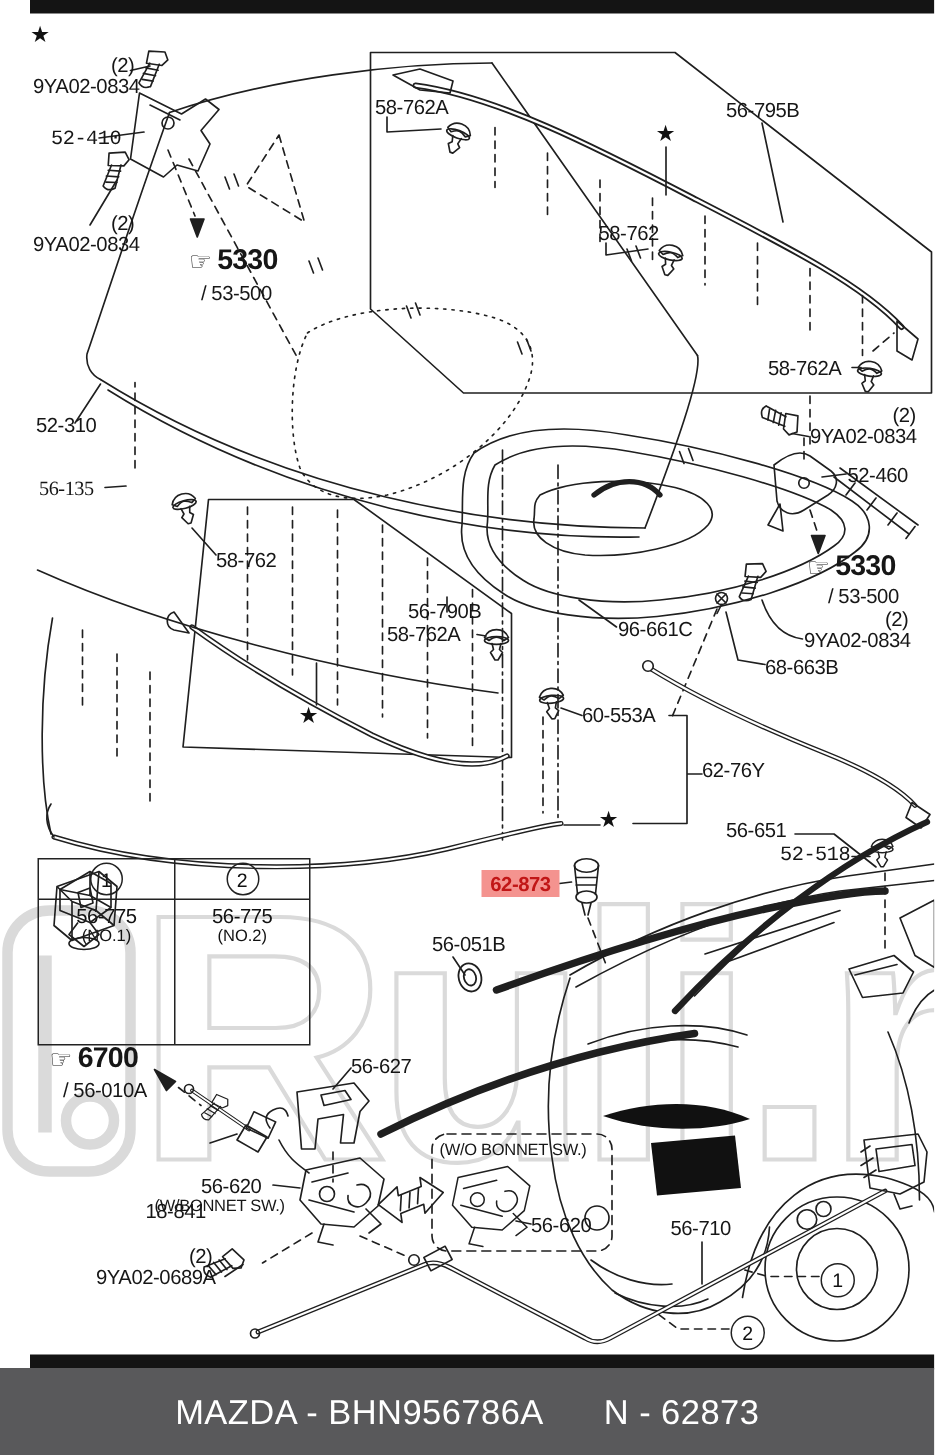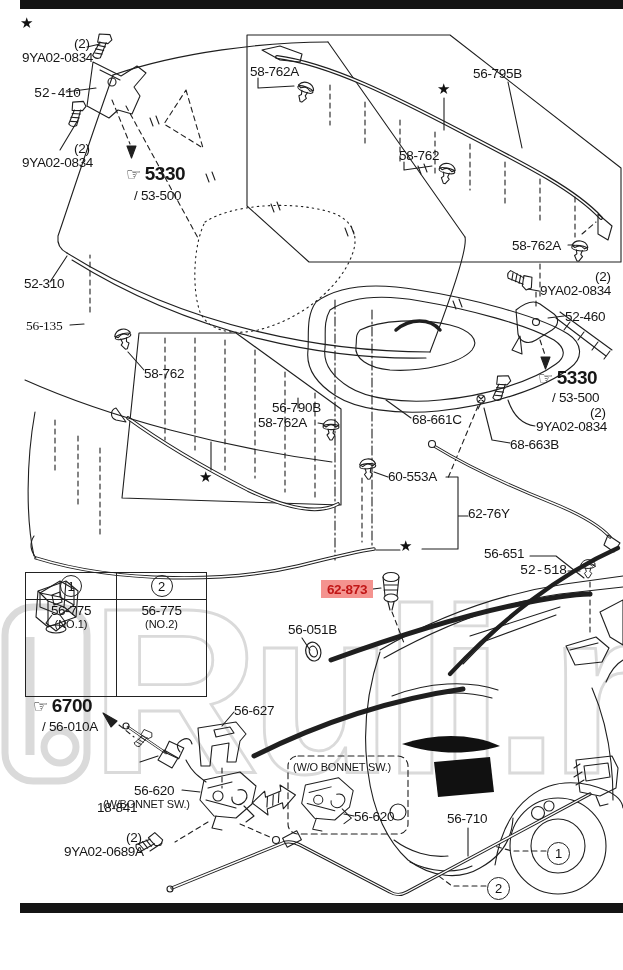--- a/index.html
+++ b/index.html
@@ -302,29 +302,29 @@
       <div class="lbl" style="left: 22px; top: 50px;"><span>9YA02-0834</span></div>
       <div class="lbl" style="left: 34px; top: 86px; font-family: Liberation Mono, monospace;"><span>52-410</span></div>
       <div class="lbl" style="left: 74px; top: 141px;"><span>(2)</span></div>
       <div class="lbl" style="left: 22px; top: 155px;"><span>9YA02-0834</span></div>
       <div class="lbl bighand" style="left: 126px; top: 163px;">
         <span class="hand">☞</span>
         <span>5330</span>
       </div>
       <div class="lbl" style="left: 134px; top: 188px;"><span>/ 53-500</span></div>
       <div class="lbl" style="left: 250px; top: 64px;"><span>58-762A</span></div>
-      <div class="lbl" style="left: 473px; top: 66px;"><span>56-795B</span></div>
+      <div class="lbl" style="left: 484px; top: 66px;"><span>56-795B</span></div>
       <div class="lbl" style="left: 399px; top: 148px;"><span>58-762</span></div>
       <div class="lbl" style="left: 512px; top: 238px;"><span>58-762A</span></div>
       <div class="lbl" style="left: 24px; top: 276px;"><span>52-310</span></div>
       <div class="lbl" style="left: 26px; top: 318px; font-family: Liberation Serif, serif;"><span>56-135</span></div>
       <div class="lbl" style="left: 144px; top: 366px;"><span>58-762</span></div>
       <div class="lbl" style="left: 272px; top: 384px; margin-top: 16px;"><span>56-790B</span></div>
       <div class="lbl" style="left: 258px; top: 415px;"><span>58-762A</span></div>
-      <div class="lbl" style="left: 412px; top: 412px;"><span>68-661C</span></div>
+      <div class="lbl" style="left: 412px; top: 412px;"><span>96-661C</span></div>
       <div class="lbl" style="left: 595px; top: 269px;"><span>(2)</span></div>
       <div class="lbl" style="left: 540px; top: 283px;"><span>9YA02-0834</span></div>
       <div class="lbl" style="left: 565px; top: 309px;"><span>52-460</span></div>
       <div class="lbl bighand" style="left: 538px; top: 367px;">
         <span class="hand">☞</span>
         <span>5330</span>
       </div>
       <div class="lbl" style="left: 552px; top: 390px;"><span>/ 53-500</span></div>
       <div class="lbl" style="left: 590px; top: 405px;"><span>(2)</span></div>
       <div class="lbl" style="left: 536px; top: 419px;"><span>9YA02-0834</span></div>
@@ -392,14 +392,18 @@
         <g stroke="#1f1f1f" fill="none" stroke-width="1.1" stroke-linejoin="round">
           <path d="M12,18 L40,8 L52,18 L50,44 L22,54 L10,44 Z"></path>
           <path d="M40,8 L38,34 L50,44 M12,18 L22,28 L22,54 M22,28 L38,34"></path>
           <path d="M26,22 l8,-3 l2,10 l-8,3 z"></path>
         </g>
       </svg>
     </div>
   </div>
 
   <div class="bar-black" style="left:20px;top:903px;width:603px;height:10px;"></div>
+  <div id="footer">
+    <span>MAZDA - BHN956786A</span>
+    <span>N - 62873</span>
+  </div>
 
 </div>
 
 </body></html>

